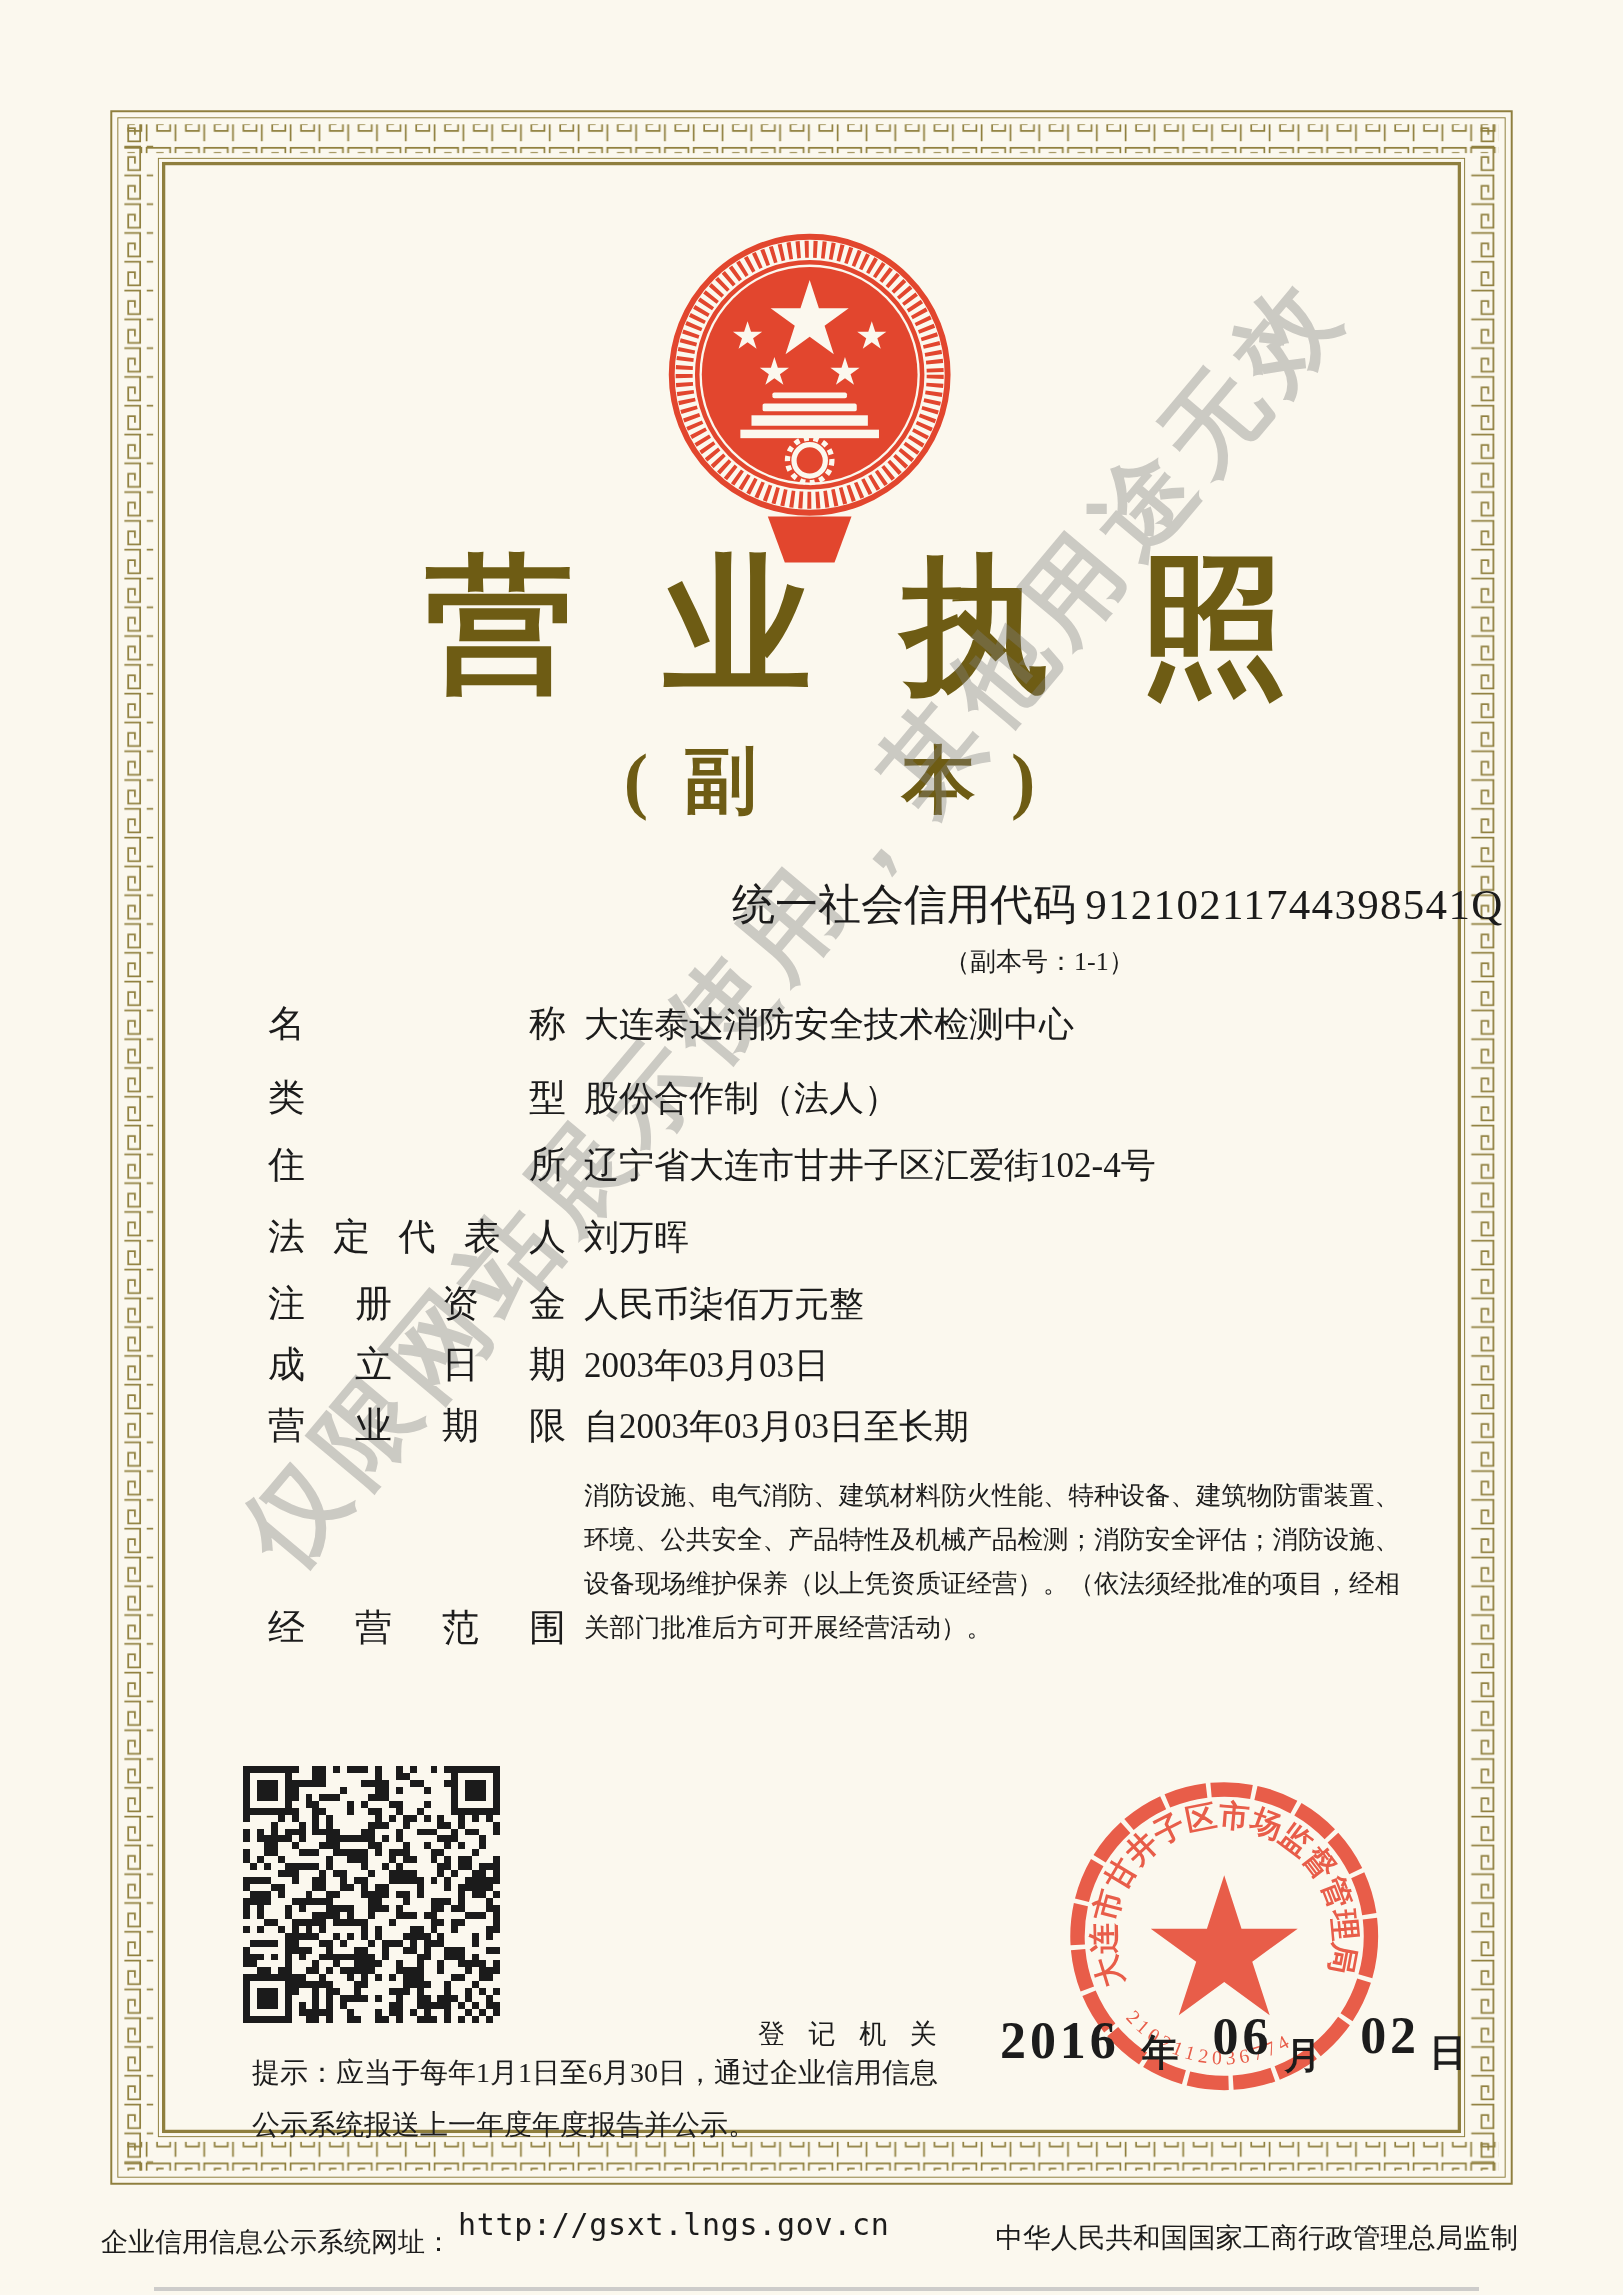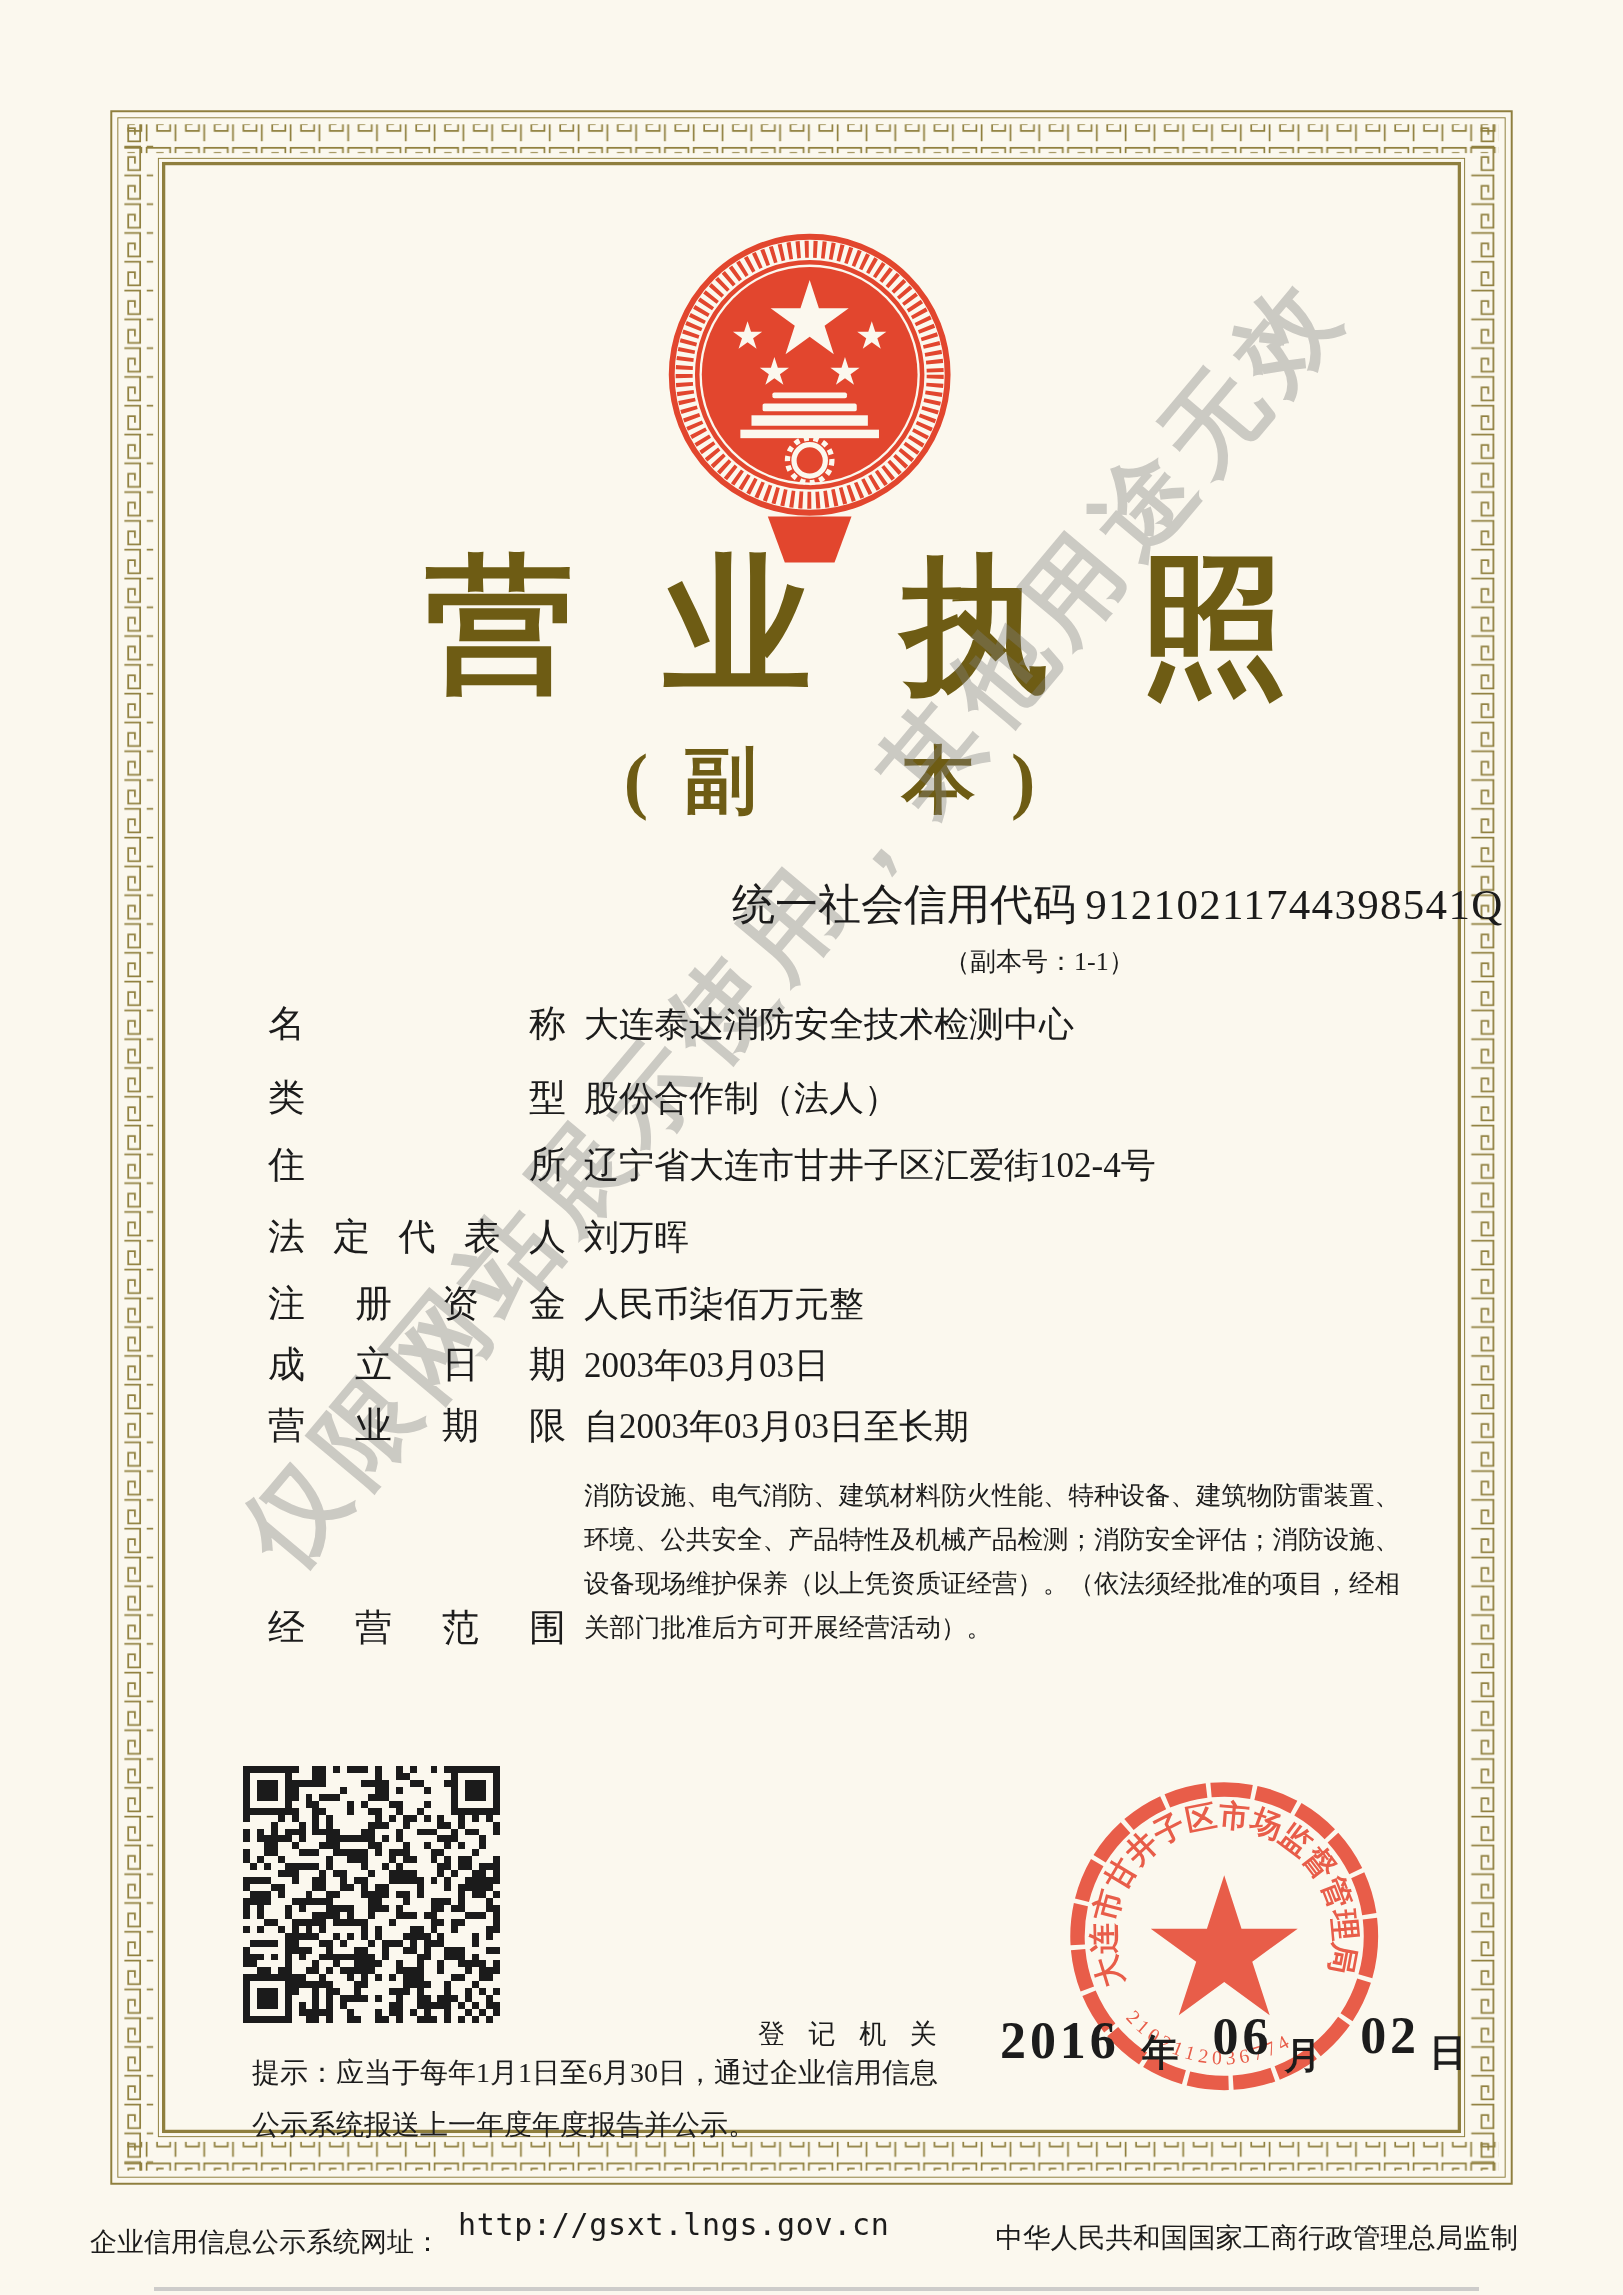--- a/index.html
+++ b/index.html
@@ -25,21 +25,21 @@
   .flabel{flex:none;width:298px;font-size:37px;text-align:justify;text-align-last:justify;line-height:1.15;}
   .fvalue{margin-left:18px;font-size:35px;white-space:nowrap;line-height:1.15;}
   .fvalue.para{font-size:25.5px;line-height:44px;white-space:normal;width:844px;}
   
   .regorg{position:absolute;left:758px;top:1992px;font-size:27px;letter-spacing:23.6px;z-index:4;white-space:nowrap;margin-top:24px;}
   .dateline{position:absolute;left:1000px;top:2011px;display:flex;align-items:flex-start;z-index:6;font-size:39px;}
   .dateline .num{font-size:52px;letter-spacing:3.9px;font-weight:bold;}
   .dateline .unit{font-size:37px;font-weight:bold;}
   .notice{position:absolute;left:252px;top:2047px;width:687px;font-size:28px;line-height:52px;z-index:4;}
   
-  .footer-left{position:absolute;left:90px;top:2224px;font-size:27px;z-index:4;white-space:nowrap;}
+  .footer-left{position:absolute;left:101px;top:2224px;font-size:27px;z-index:4;white-space:nowrap;}
   .footer-url{position:absolute;left:458px;top:2207px;font-size:30px;z-index:4;
       font-family:"DejaVu Sans Mono","Liberation Mono",monospace;letter-spacing:0.7px;}
   .footer-right{position:absolute;right:105px;top:2220px;font-size:27.5px;z-index:4;white-space:nowrap;}
   .scan-strip{position:absolute;left:154px;top:2287px;width:1325px;height:3.9px;background:#bdbdbd;opacity:.75;}
   svg{display:block;}
   .frame{position:absolute;left:0;top:0;z-index:1;}
   .emblem{position:absolute;left:658px;top:221px;z-index:2;}
   .qr{position:absolute;left:243px;top:1766px;z-index:4;}
   .stamp{position:absolute;left:1067px;top:1777px;z-index:5;opacity:.92;}
 </style>

